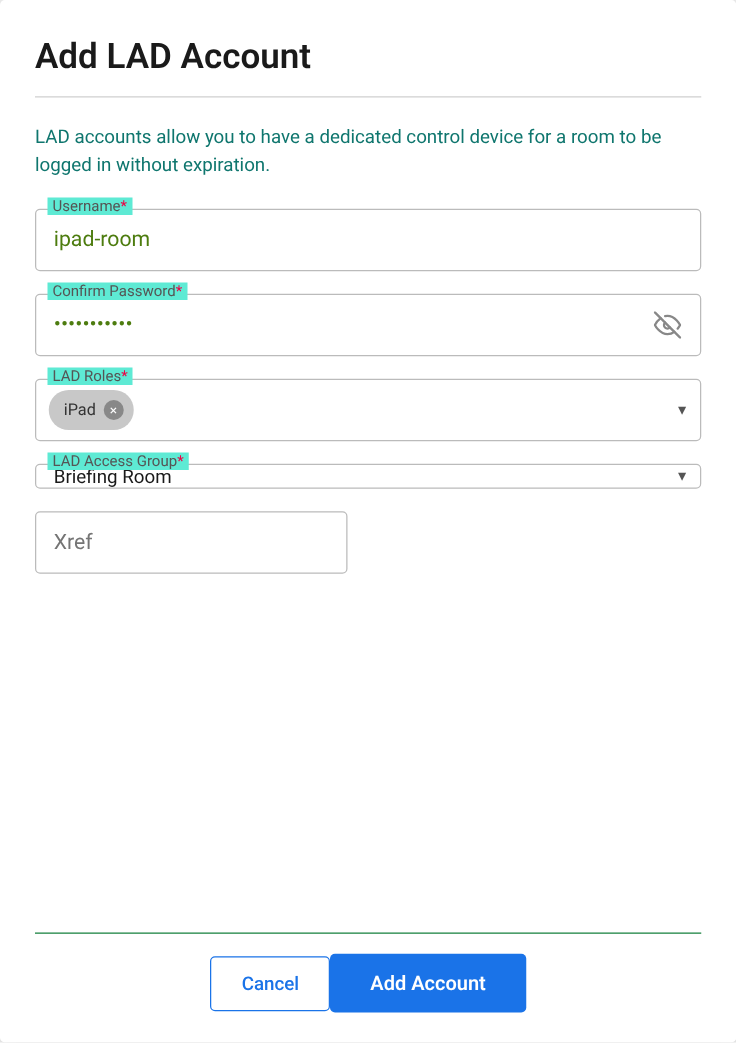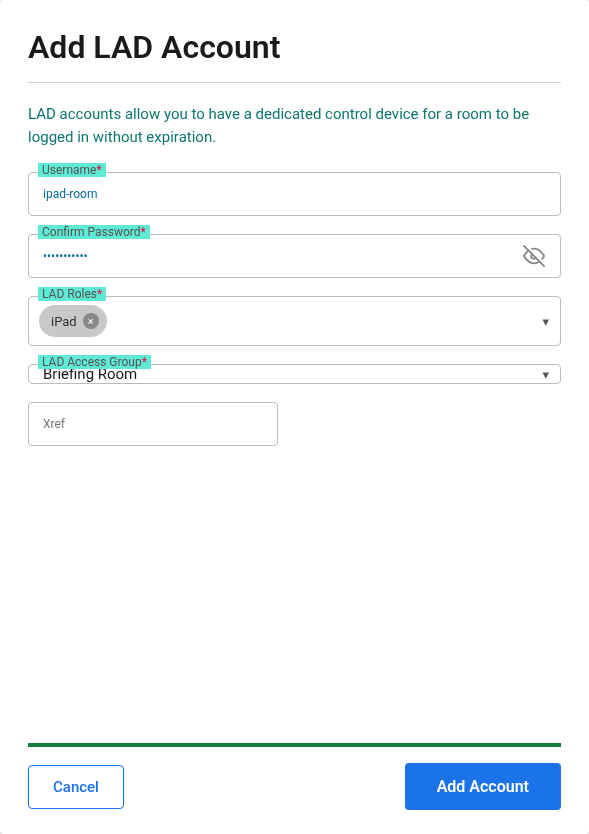--- a/index.html
+++ b/index.html
@@ -23,21 +23,21 @@
       min-height: 834px;
       border-radius: 4px;
       box-shadow: 0 2px 12px rgba(0,0,0,0.15);
       display: flex;
       flex-direction: column;
       padding: 28px 28px 24px 28px;
       position: relative;
     }
 
     .dialog-title {
-      font-size: 32px;
+      font-size: 28px;
       font-weight: 600;
       color: #1a1a1a;
       margin-bottom: 16px;
     }
 
     .divider {
       border: none;
       border-top: 1px solid #d0d0d0;
       margin-bottom: 20px;
     }
@@ -74,22 +74,22 @@
 
     .field-label .required {
       color: #e04;
     }
 
     .text-input {
       width: 100%;
       padding: 14px 14px;
       border: 1.5px solid #bbb;
       border-radius: 4px;
-      font-size: 12px;
-      color: #0369a1;
+      font-size: 17px;
+      color: #4d7c0f;
       outline: none;
       background: #fff;
     }
 
     .input-wrapper {
       position: relative;
     }
 
     .input-wrapper .text-input {
       padding-right: 46px;
@@ -194,25 +194,25 @@
     .xref-input {
       width: 250px;
     }
 
     .spacer {
       flex: 1;
     }
 
     .footer {
       display: flex;
-      justify-content: space-between;
+      justify-content: center;
       align-items: center;
       margin-top: 24px;
       padding-top: 16px;
-      border-top: 4px solid #15803d;
+      border-top: 1px solid #15803d;
     }
 
     .btn-cancel {
       background: #fff;
       border: 1.5px solid #1a73e8;
       color: #1a73e8;
       padding: 12px 24px;
       border-radius: 4px;
       font-size: 15px;
       cursor: pointer;

